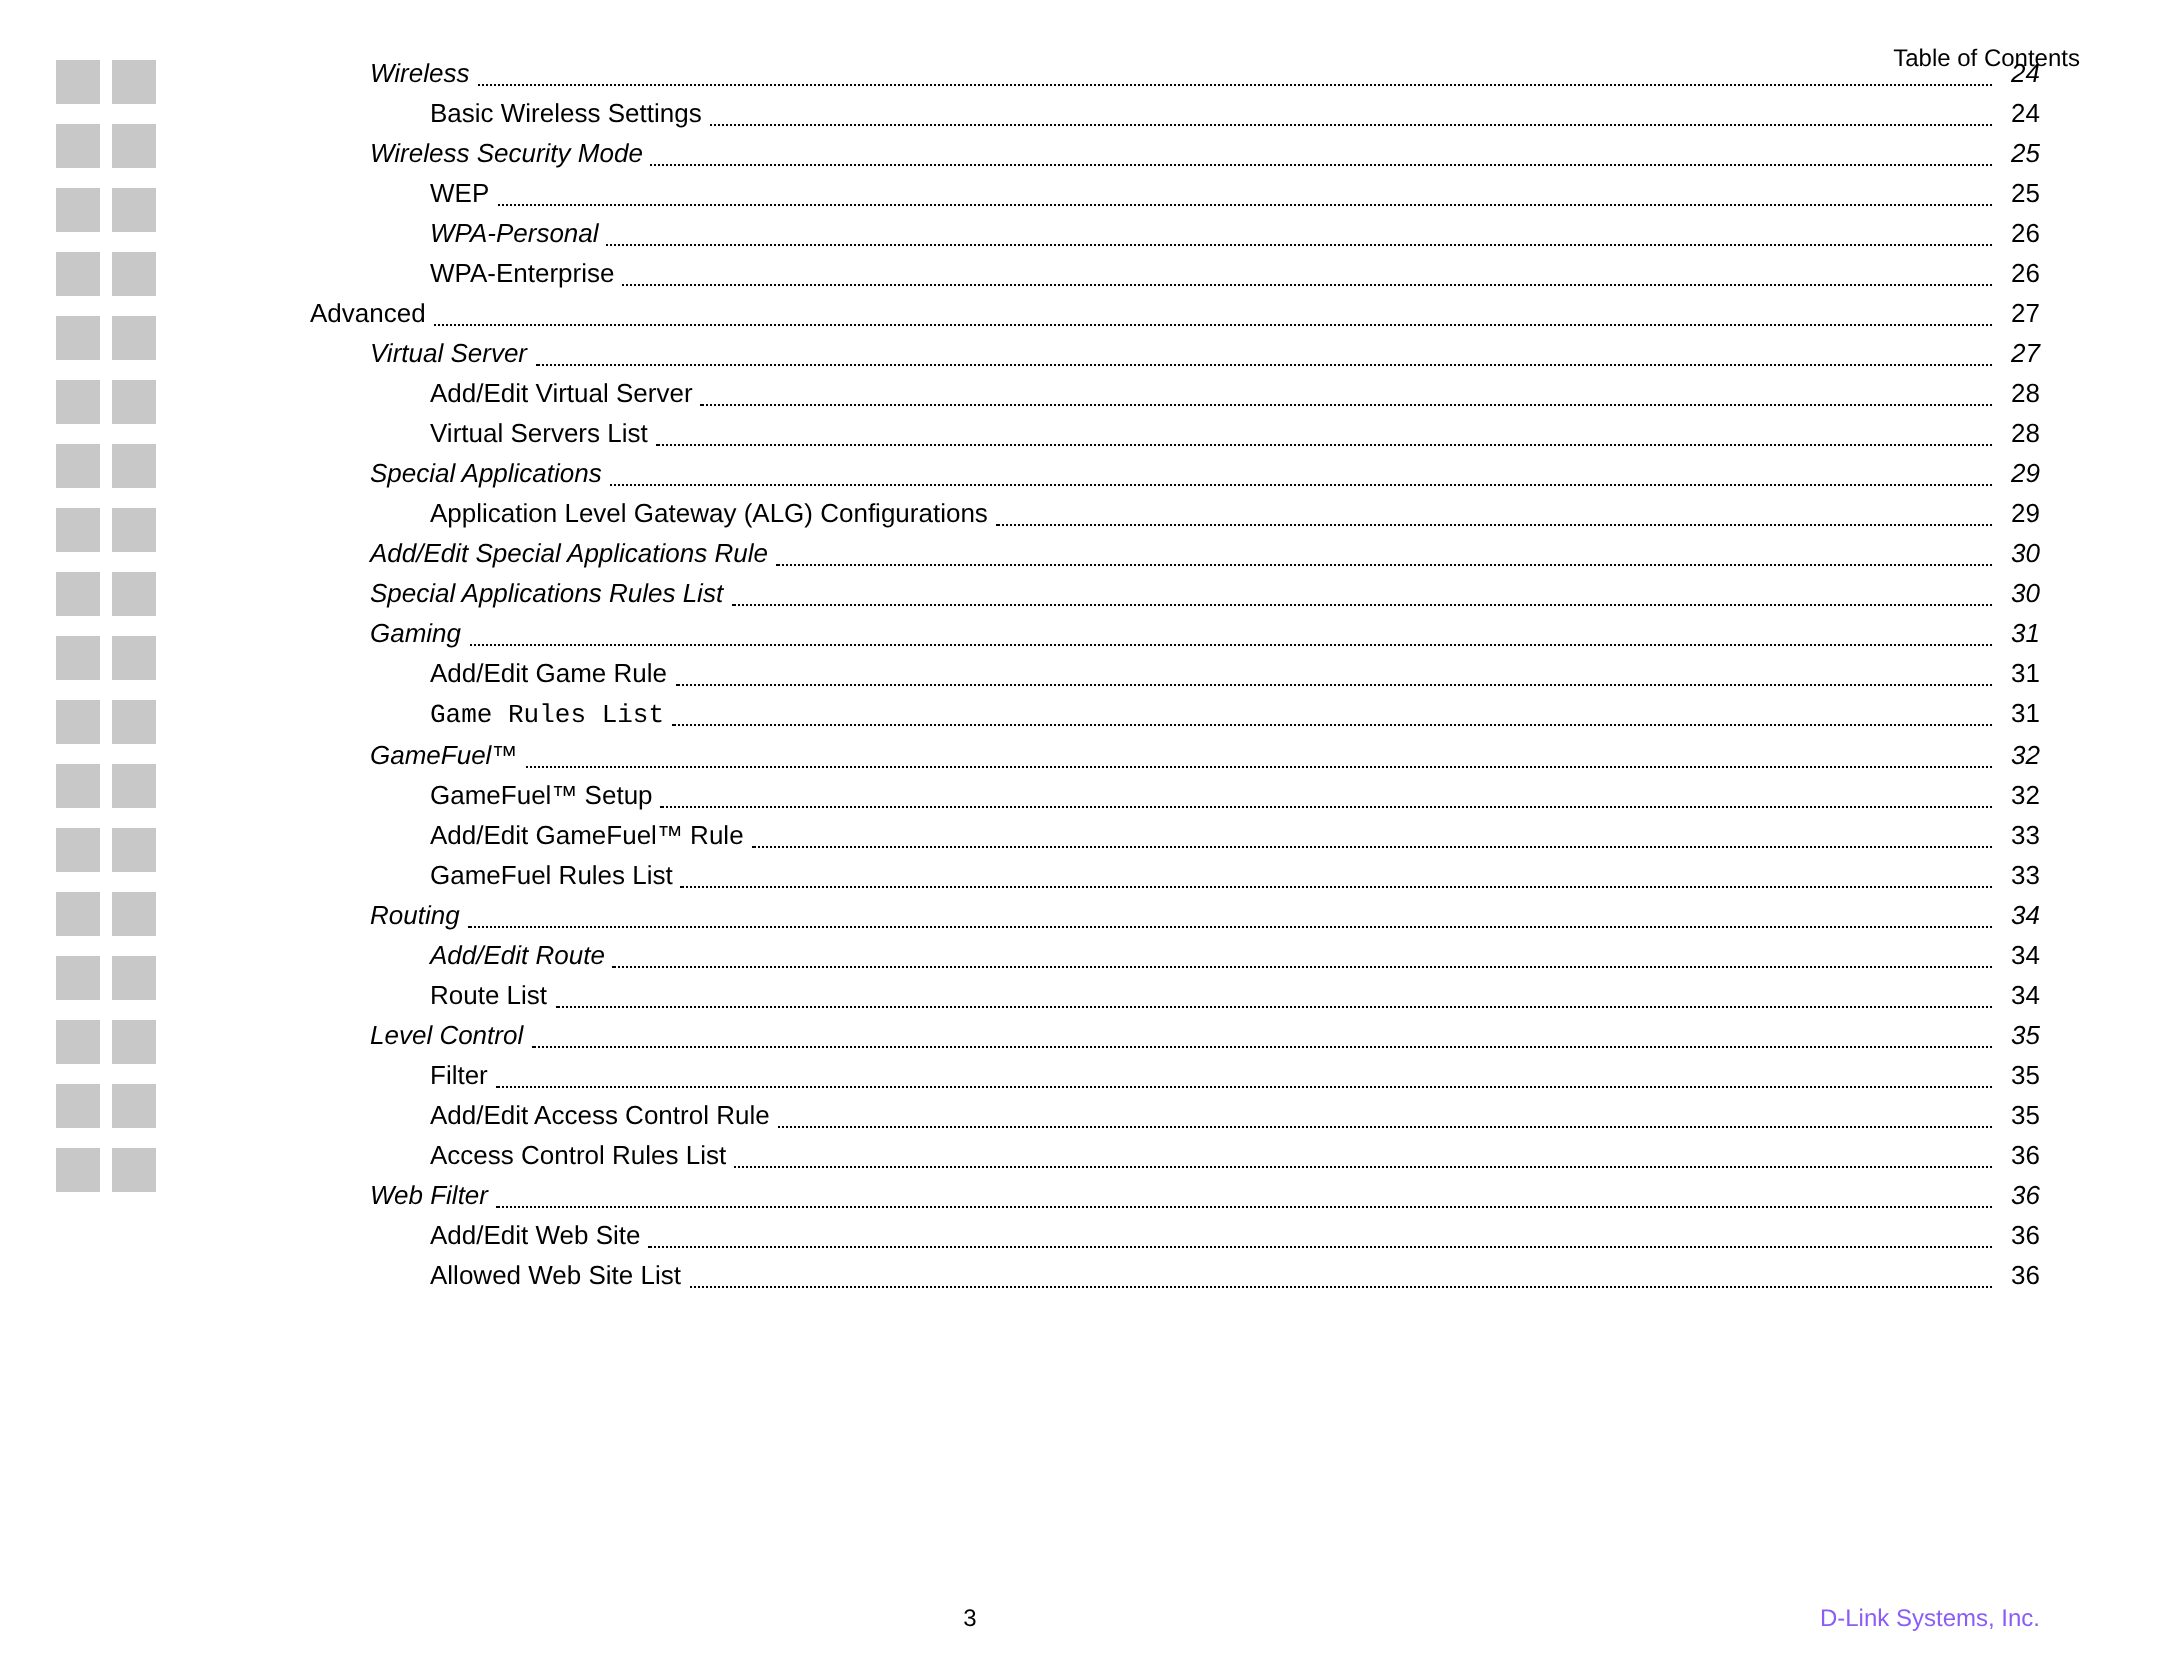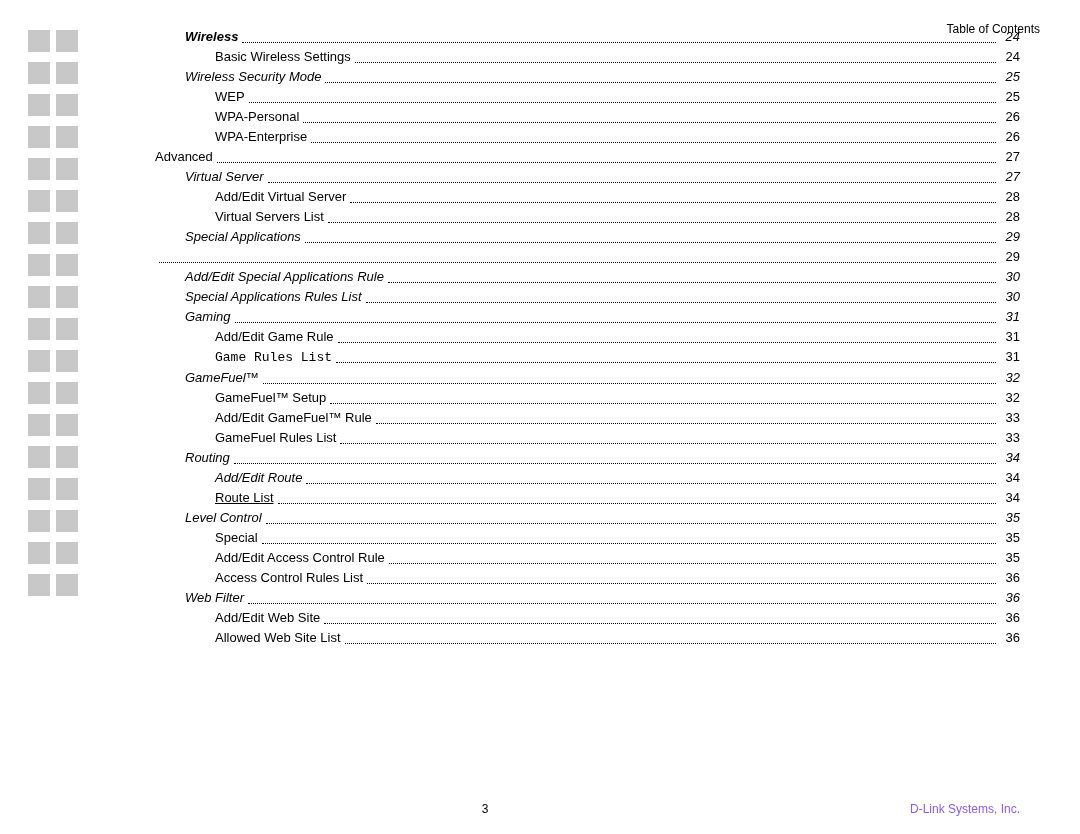--- a/index.html
+++ b/index.html
@@ -207,41 +207,41 @@
         <span class="sq"></span>
       </div>
       <div class="square-row">
         <span class="sq"></span>
         <span class="sq"></span>
       </div>
     </div>
 
   <div class="toc-content" id="toc-entries-container">
   <div class="toc-entry italic-entry">
-        <span class="toc-label" style="padding-left: 30px; font-weight: bold;">Wireless</span>
+        <span class="toc-label" style="padding-left: 30px;">Wireless</span>
         <span class="toc-dots"></span>
         <span class="toc-page italic-page">24</span>
       </div>
       <div class="toc-entry">
         <span class="toc-label" style="padding-left: 60px;">Basic Wireless Settings</span>
         <span class="toc-dots"></span>
         <span class="toc-page">24</span>
       </div>
       <div class="toc-entry italic-entry">
         <span class="toc-label" style="padding-left: 30px;">Wireless Security Mode</span>
         <span class="toc-dots"></span>
         <span class="toc-page italic-page">25</span>
       </div>
       <div class="toc-entry">
         <span class="toc-label" style="padding-left: 60px;">WEP</span>
         <span class="toc-dots"></span>
         <span class="toc-page">25</span>
       </div>
       <div class="toc-entry">
-        <span class="toc-label" style="padding-left: 60px;">WPA-Personal</span>
+        <span class="toc-label" style="padding-left: 60px; font-style: italic;">WPA-Personal</span>
         <span class="toc-dots"></span>
         <span class="toc-page">26</span>
       </div>
       <div class="toc-entry">
         <span class="toc-label" style="padding-left: 60px;">WPA-Enterprise</span>
         <span class="toc-dots"></span>
         <span class="toc-page">26</span>
       </div>
       <div class="toc-entry">
         <span class="toc-label" style="padding-left: 0px;">Advanced</span>
@@ -262,20 +262,21 @@
         <span class="toc-label" style="padding-left: 60px;">Virtual Servers List</span>
         <span class="toc-dots"></span>
         <span class="toc-page">28</span>
       </div>
       <div class="toc-entry italic-entry">
         <span class="toc-label" style="padding-left: 30px;">Special Applications</span>
         <span class="toc-dots"></span>
         <span class="toc-page italic-page">29</span>
       </div>
       <div class="toc-entry">
+        <span class="toc-label" style="padding-left: 60px;">Application Level Gateway (ALG) Configurations</span>
         <span class="toc-dots"></span>
         <span class="toc-page">29</span>
       </div>
       <div class="toc-entry italic-entry">
         <span class="toc-label" style="padding-left: 30px;">Add/Edit Special Applications Rule</span>
         <span class="toc-dots"></span>
         <span class="toc-page italic-page">30</span>
       </div>
       <div class="toc-entry italic-entry">
         <span class="toc-label" style="padding-left: 30px;">Special Applications Rules List</span>
@@ -321,31 +322,31 @@
         <span class="toc-label" style="padding-left: 30px;">Routing</span>
         <span class="toc-dots"></span>
         <span class="toc-page italic-page">34</span>
       </div>
       <div class="toc-entry">
         <span class="toc-label" style="padding-left: 60px; font-style: italic;">Add/Edit Route</span>
         <span class="toc-dots"></span>
         <span class="toc-page">34</span>
       </div>
       <div class="toc-entry">
-        <span class="toc-label" style="padding-left: 60px; text-decoration: underline;">Route List</span>
+        <span class="toc-label" style="padding-left: 60px;">Route List</span>
         <span class="toc-dots"></span>
         <span class="toc-page">34</span>
       </div>
       <div class="toc-entry italic-entry">
         <span class="toc-label" style="padding-left: 30px;">Level Control</span>
         <span class="toc-dots"></span>
         <span class="toc-page italic-page">35</span>
       </div>
       <div class="toc-entry">
-        <span class="toc-label" style="padding-left: 60px;">Special</span>
+        <span class="toc-label" style="padding-left: 60px;">Filter</span>
         <span class="toc-dots"></span>
         <span class="toc-page">35</span>
       </div>
       <div class="toc-entry">
         <span class="toc-label" style="padding-left: 60px;">Add/Edit Access Control Rule</span>
         <span class="toc-dots"></span>
         <span class="toc-page">35</span>
       </div>
       <div class="toc-entry">
         <span class="toc-label" style="padding-left: 60px;">Access Control Rules List</span>

